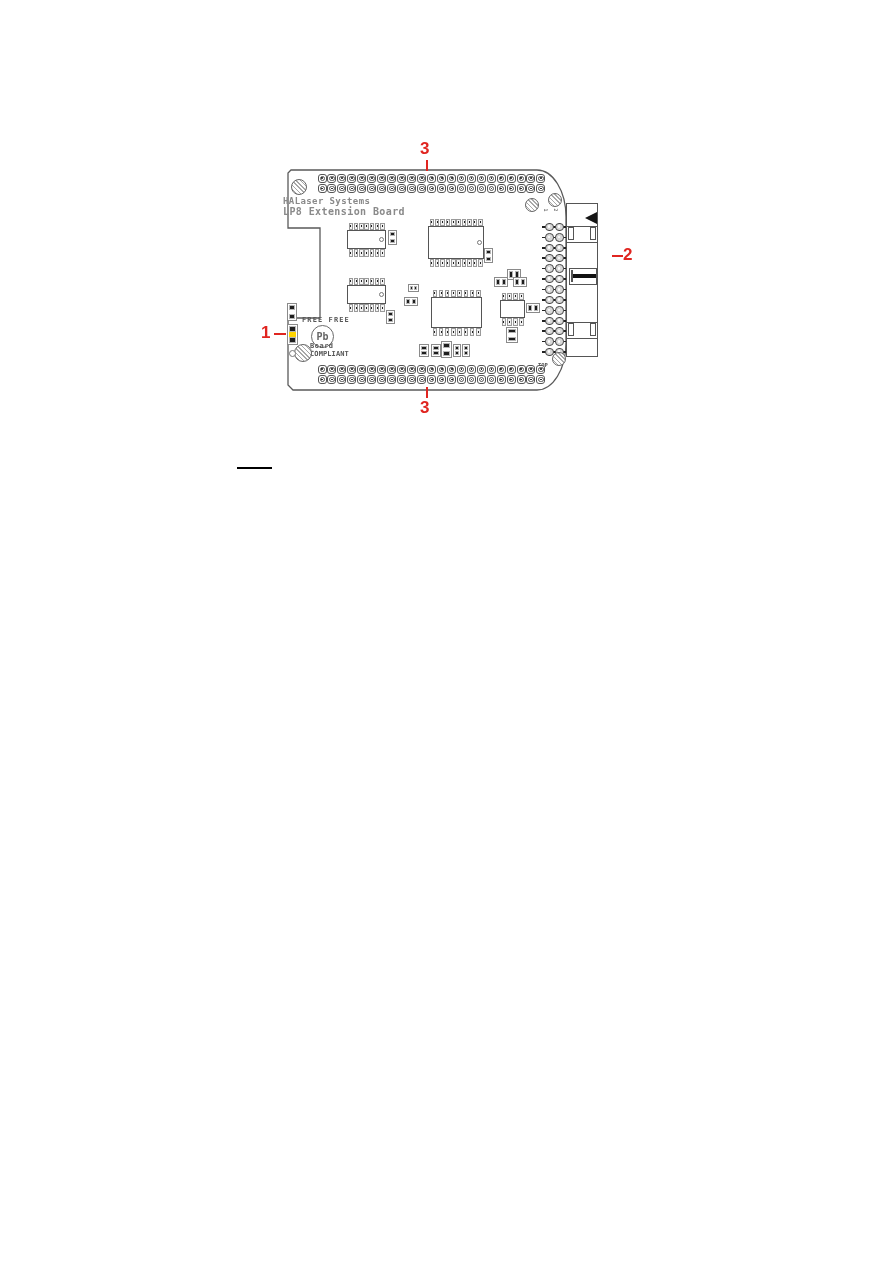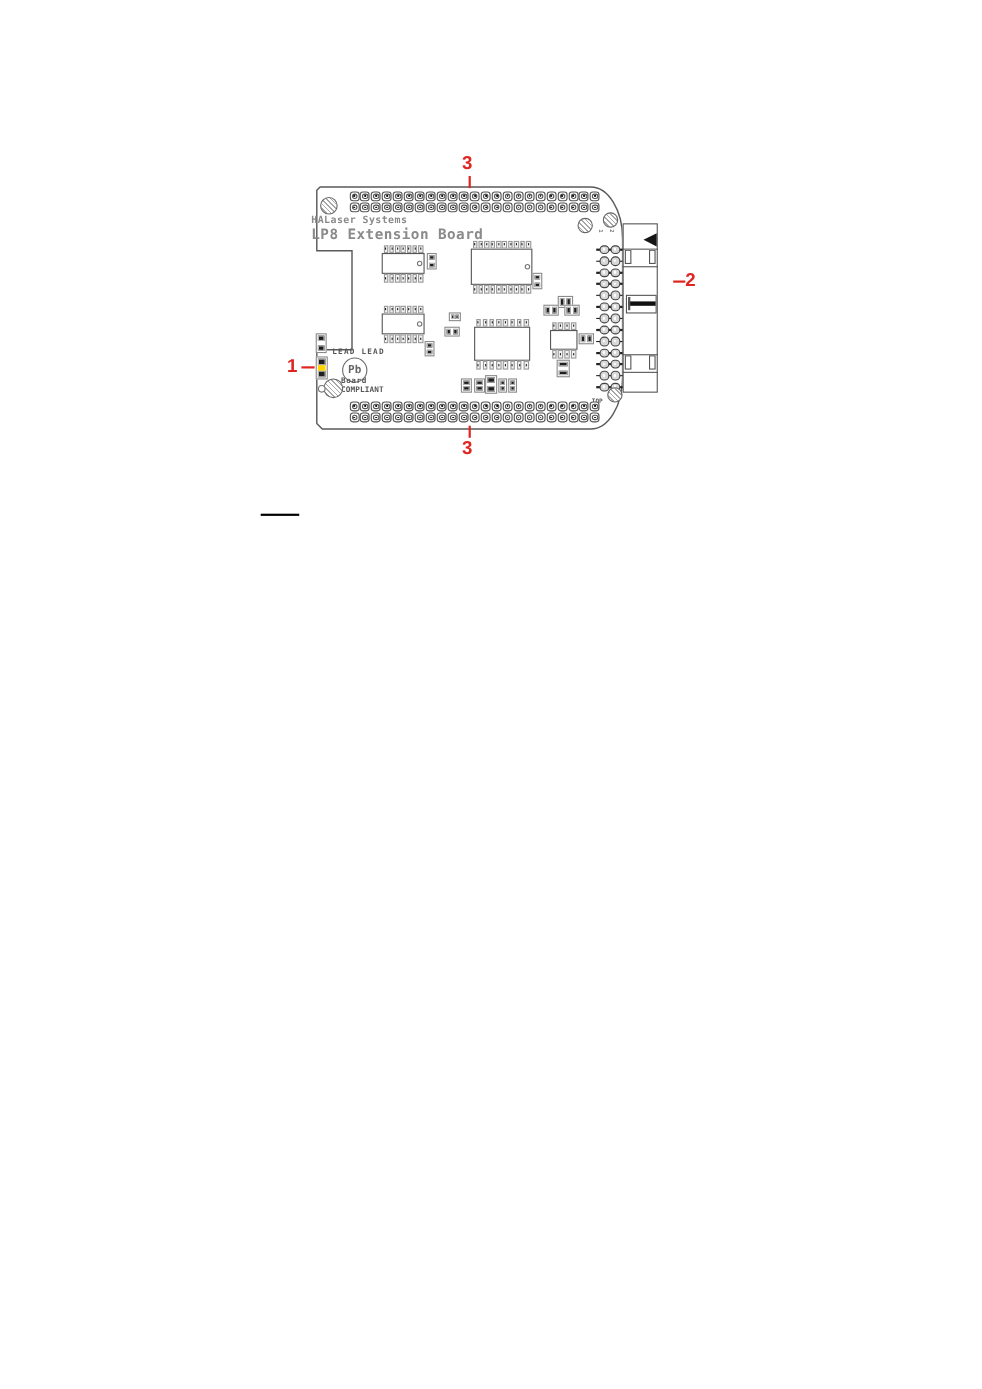--- a/index.html
+++ b/index.html
@@ -3,21 +3,21 @@
 <meta charset="utf-8">
 <style>
   *{margin:0;padding:0;box-sizing:border-box}
   html,body{background:#fff}
   .page{position:relative;width:893px;height:1263px;background:#fff;overflow:hidden;
         font-family:"DejaVu Sans Mono",monospace}
   .abs{position:absolute}
   
   .silk{position:absolute;color:#8a8a8a;font-weight:bold;white-space:nowrap}
   .t1{left:283px;top:196px;font-size:9px;letter-spacing:.4px}
-  .t2{left:283px;top:206px;font-size:13px;letter-spacing:.4px}
+  .t2{left:283px;top:206px;font-size:10px;letter-spacing:.4px}
   .leadfree{left:302px;top:316px;font-size:7px;letter-spacing:1.1px;color:#555}
   .rohs1{left:310px;top:342px;font-size:7px;letter-spacing:.5px;color:#555}
   .rohs2{left:310px;top:350px;font-size:7px;letter-spacing:.1px;color:#555}
   .pbcirc{left:311px;top:325px;width:23px;height:23px;border:1.4px solid #6a6a6a;border-radius:50%;
           color:#666;font-size:10px;font-weight:bold;display:flex;align-items:center;justify-content:center}
   .p8lab{left:536px;top:184px;font-size:5px;color:#777;transform:rotate(90deg)}
   .toplab{left:538px;top:362px;font-size:5.5px;font-weight:bold;color:#555}
   .spl{font-size:5px;color:#777;transform:rotate(90deg)}
   .spl1{left:544px;top:207px}.spl2{left:554px;top:207px}
   
@@ -55,21 +55,21 @@
 
 <div class="page">
 
   <svg class="abs" style="left:0;top:0" width="893" height="1263" viewBox="0 0 893 1263">
     <path d="M 291 170 L 537 170 A 29 47 0 0 1 566 217 L 566 343 A 29 47 0 0 1 537 390
              L 293 390 L 288 385 L 288 318 L 320 318 L 320 228 L 288 228 L 288 173 Z" fill="#ffffff" stroke="#5a5a5a" stroke-width="1.3"></path>
   </svg>
 
   <div class="silk t1">HALaser Systems</div>
   <div class="silk t2">LP8 Extension Board</div>
-  <div class="silk leadfree">LEAD LEAD</div>
+  <div class="silk leadfree">FREE FREE</div>
   <div class="abs pbcirc">
     <span>Pb</span>
   </div>
   <div class="silk rohs1">Board</div>
   <div class="silk rohs2">COMPLIANT</div>
   <div class="silk p8lab">P8</div>
   <div class="silk toplab">TOP</div>
   <div class="silk spl spl1">1</div>
   <div class="silk spl spl2">2</div>
 

